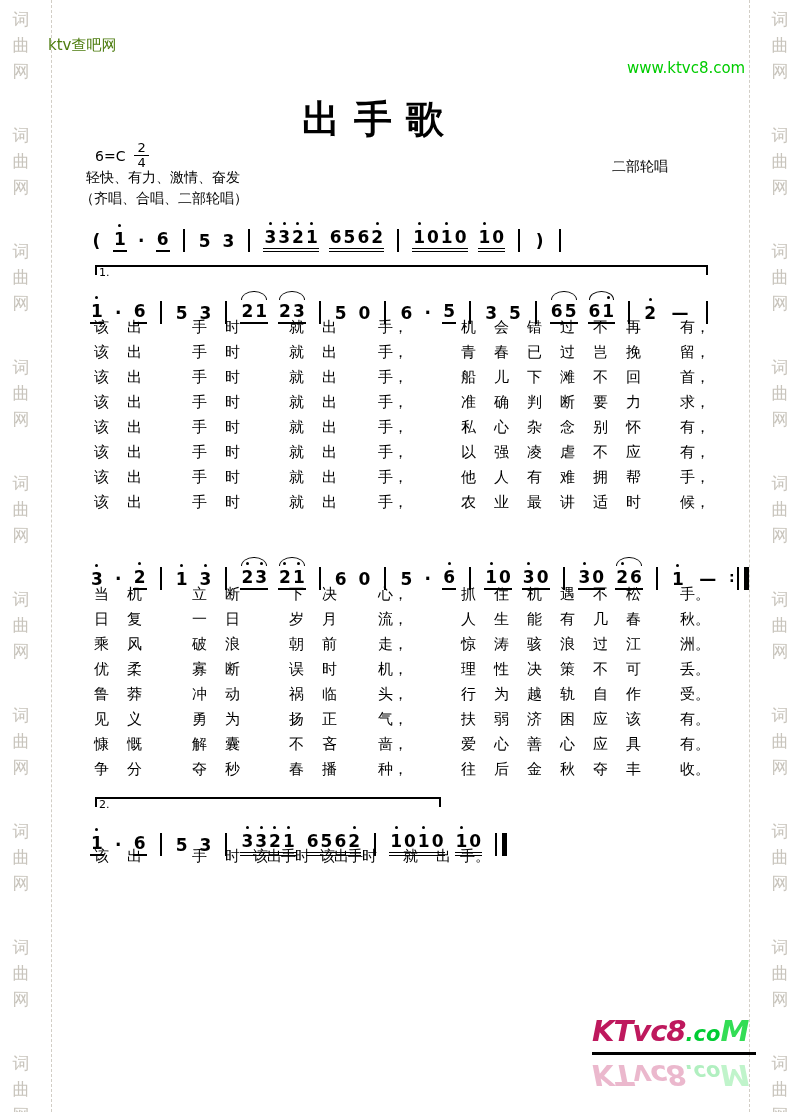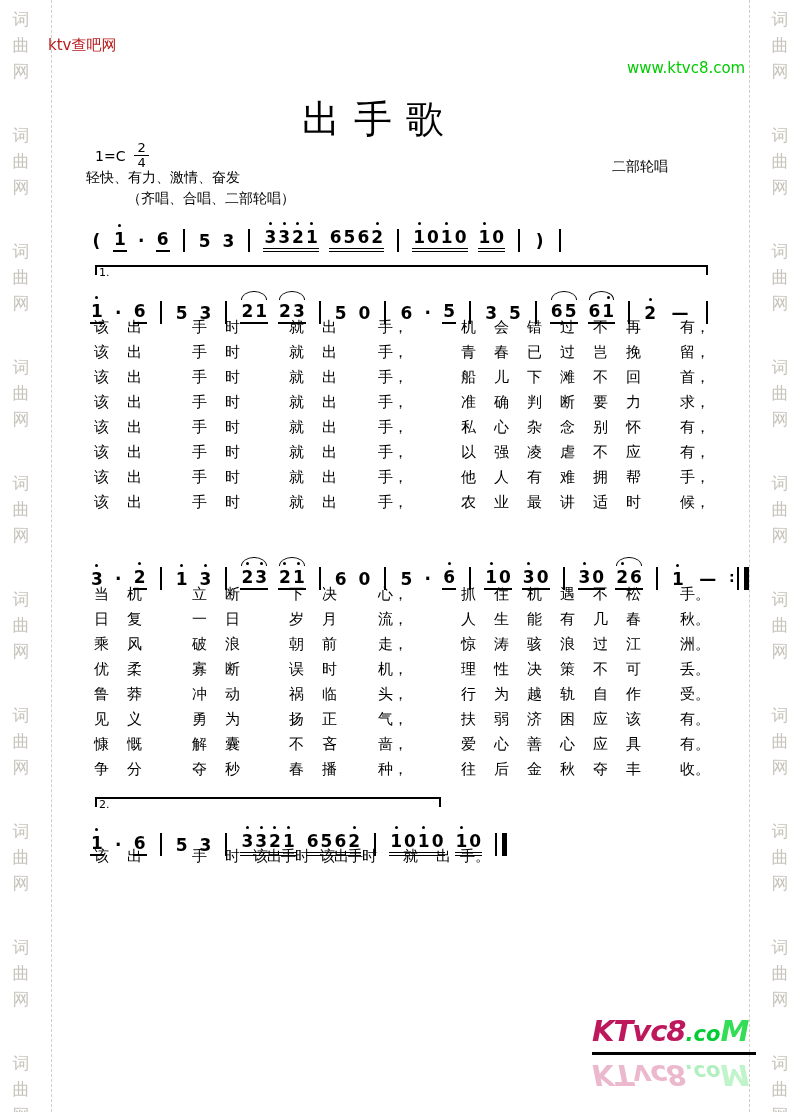--- a/index.html
+++ b/index.html
@@ -8,30 +8,30 @@
   
   .bcol{position:absolute;top:6px;bottom:0;width:26px;text-align:center;}
   .bcol-left{left:8px;}
   .bcol-right{left:767px;}
   .bch{height:26px;line-height:26px;font-size:17px;color:#c8c4bc;}
   .bgap{height:38px;}
   .bdash{position:absolute;top:0;bottom:0;width:0;border-left:1px dashed #d2cec6;}
   .bdash-left{left:51px;}
   .bdash-right{left:749px;}
   
-  .site-name{position:absolute;left:48px;top:36px;font-size:15px;color:#b91c1c;}
+  .site-name{position:absolute;left:48px;top:36px;font-size:15px;color:#4d7c0f;}
   .site-url{position:absolute;left:627px;top:43px;font-size:15px;color:#00cc00;margin-top:16px;}
-  .title{position:absolute;left:302px;top:94px;font-size:38px;font-weight:normal;
+  .title{position:absolute;left:302px;top:94px;font-size:38px;font-weight:bold;
          letter-spacing:14px;font-family:"DejaVu Serif",serif;}
   .keyrow{position:absolute;left:95px;top:141px;display:flex;align-items:center;font-size:14px;}
   .meterfrac{margin-left:9px;text-align:center;font-size:13px;line-height:1.1;}
   .meterfrac .num{display:block;border-bottom:1px solid #000;padding:0 3px;}
   .meterfrac .den{display:block;}
   .tempo{position:absolute;left:86px;top:169px;font-size:14px;}
-  .ensemble{position:absolute;left:80px;top:190px;font-size:14px;margin-left:47px;}
+  .ensemble{position:absolute;left:80px;top:190px;font-size:14px;}
   .credit{position:absolute;left:612px;top:158px;font-size:14px;}
   
   .mline{position:absolute;left:85px;display:flex;align-items:flex-end;
          height:40px;padding-top:12px;padding-bottom:5px;font-weight:bold;font-size:17px;}
   .mline-intro{top:200px;}
   .mline1{top:272px;}
   .mline2{top:538px;}
   .mline3{top:804px;}
   .tok{display:inline-flex;position:relative;margin:0 5px;}
   .ch{display:inline-block;min-width:11px;padding:0 1px;text-align:center;
@@ -172,21 +172,21 @@
       <div class="bch">曲</div>
       <div class="bch">网</div>
     </div>
   <div class="bdash bdash-right"></div>
 
   <div class="site-name">ktv查吧网</div>
   <div class="site-url">www.ktvc8.com</div>
   <div class="title">出手歌</div>
 
   <div class="keyrow">
-    <span>1=C</span>
+    <span>6=C</span>
     <span class="meterfrac">
       <span class="num">2</span>
       <span class="den">4</span>
     </span>
   </div>
   <div class="tempo">轻快、有力、激情、奋发</div>
   <div class="ensemble">（齐唱、合唱、二部轮唱）</div>
   <div class="credit">二部轮唱</div>
 
   <div class="mline mline-intro">

